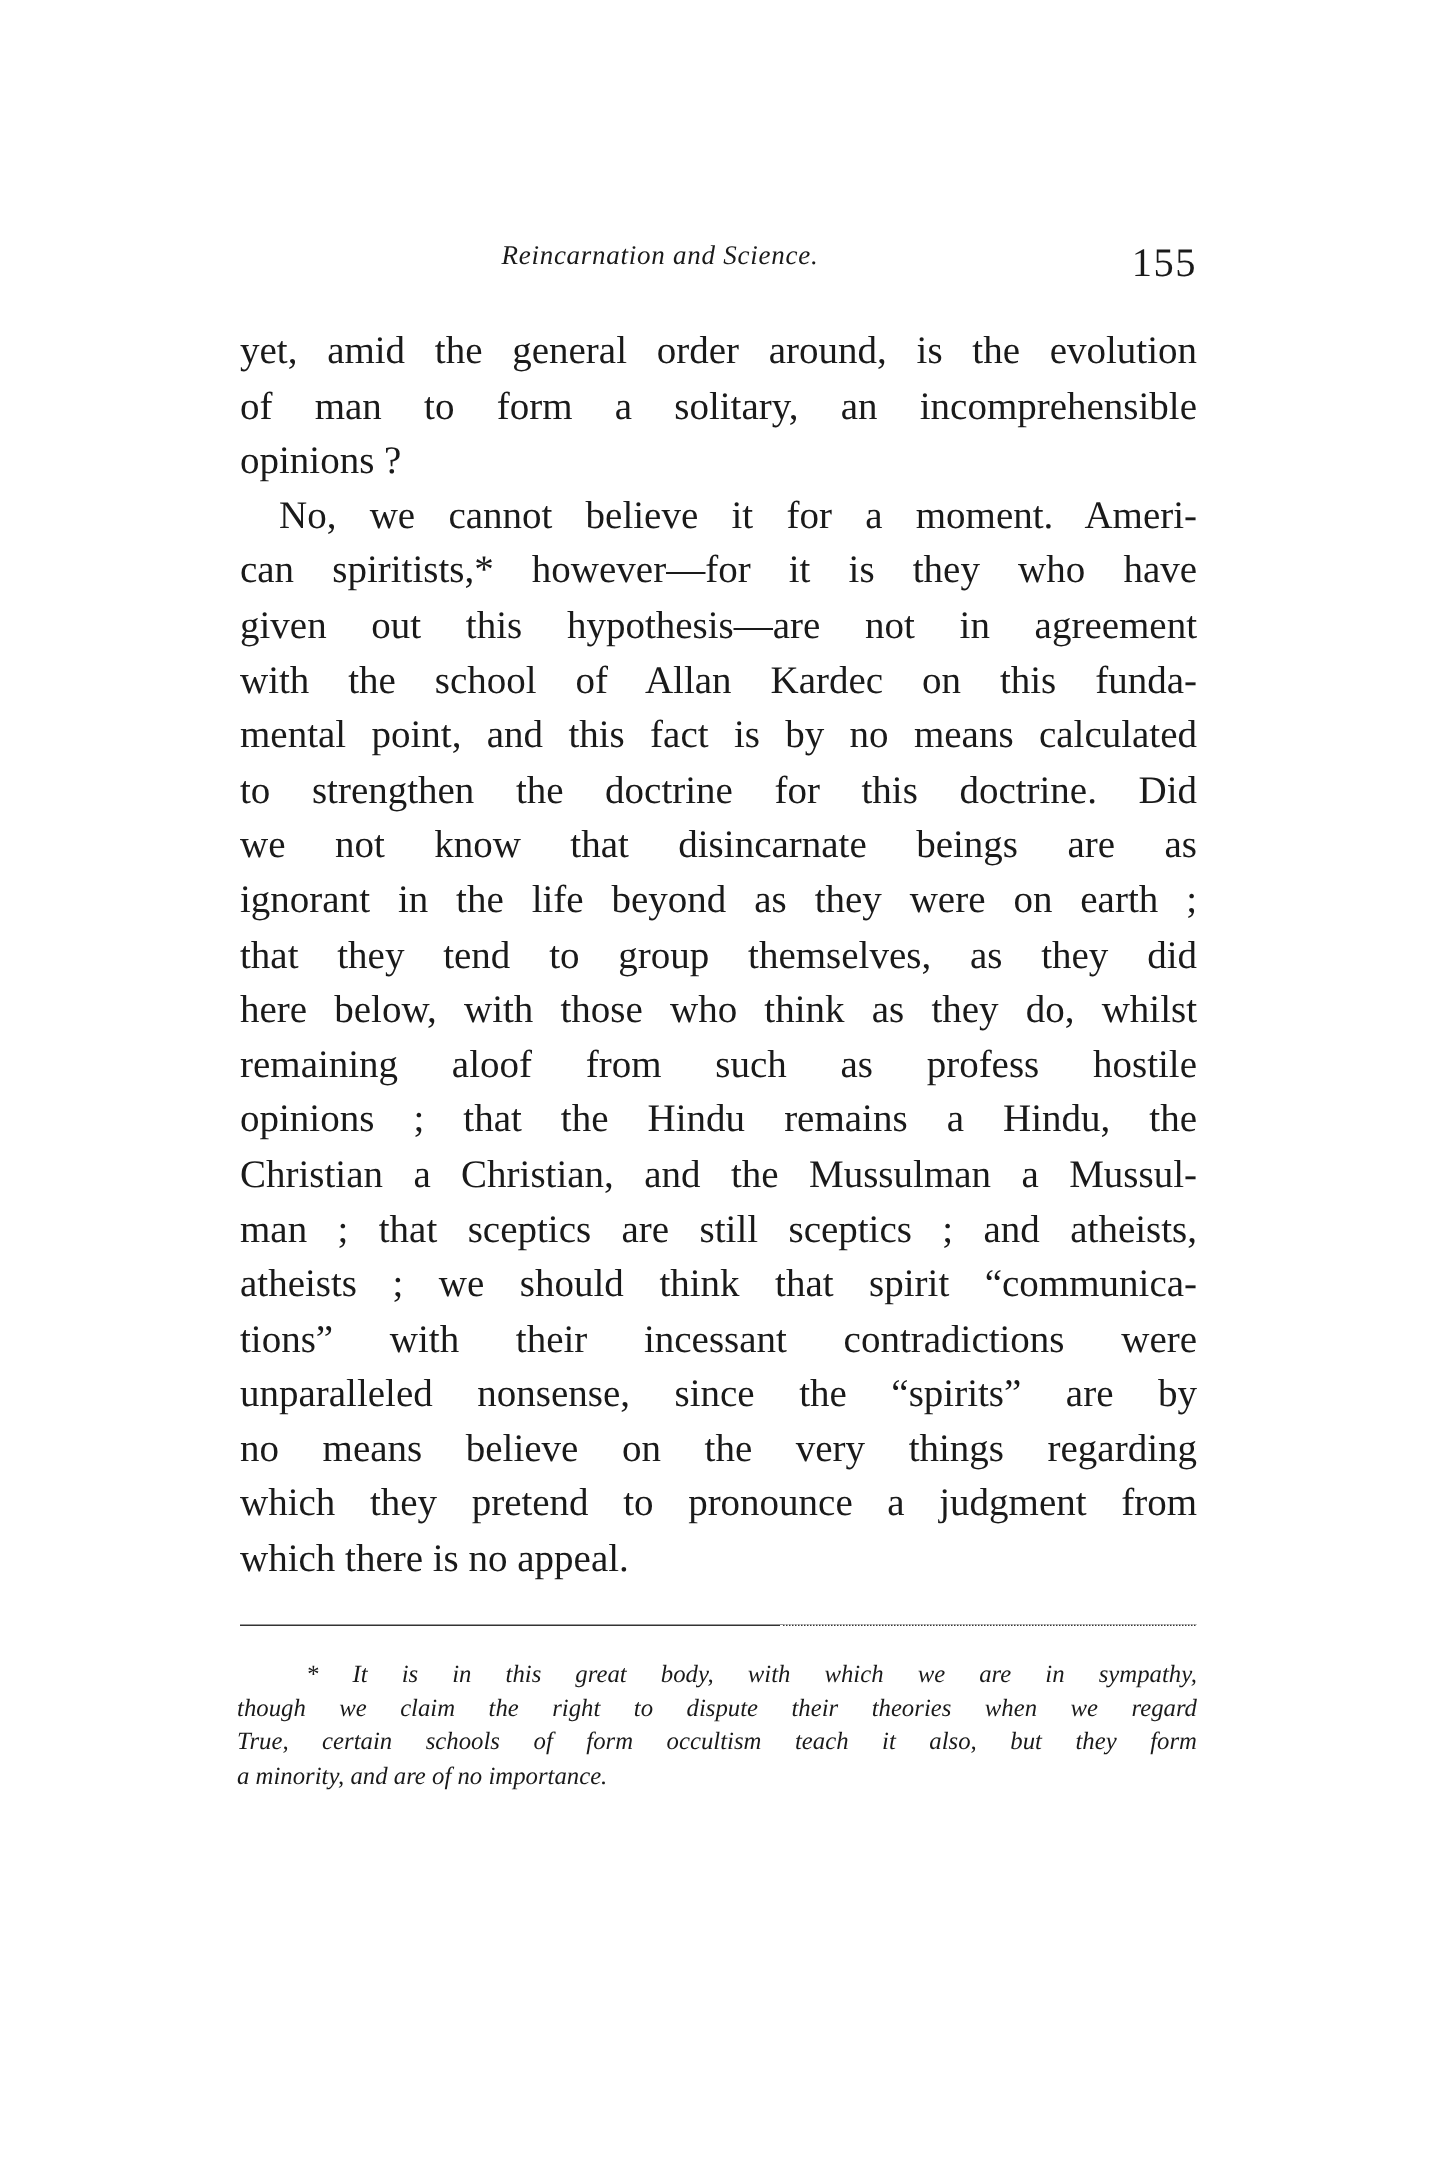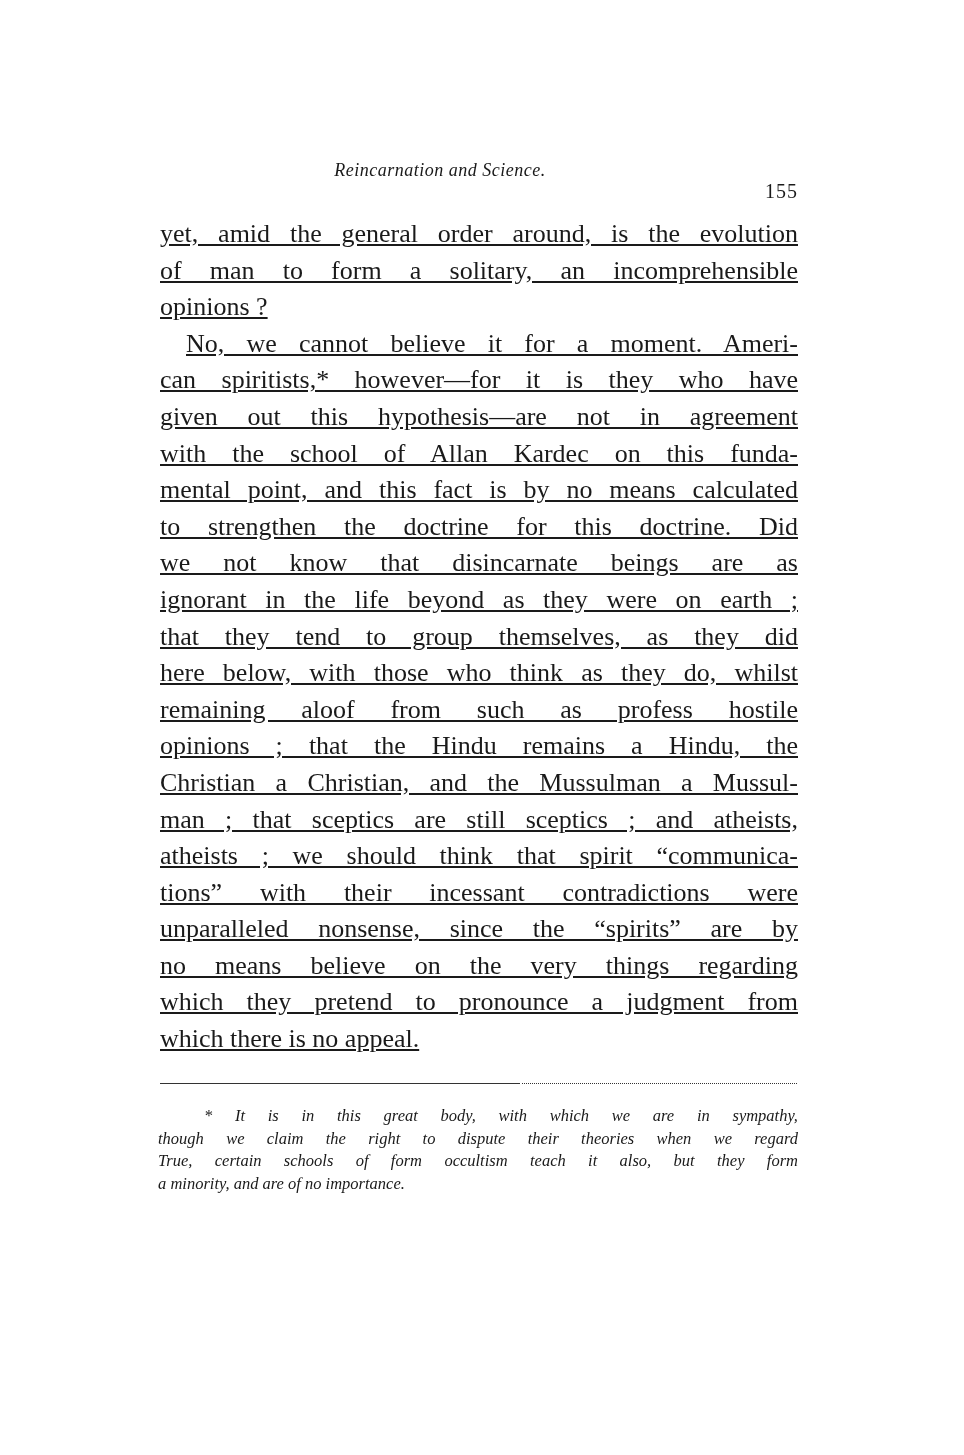--- a/index.html
+++ b/index.html
@@ -28,31 +28,30 @@
       width: 560px;
       text-align: center;
       font-style: italic;
       font-size: 18px;
       letter-spacing: 0.5px;
       top: 0;
     }
     .page-number {
       position: absolute;
       right: 0;
-      top: 20px;
-      font-size: 20px;
+      top: 0;
+      font-size: 27px;
       letter-spacing: 1px;
       font-family: Liberation Serif, serif;
     }
     .body-text {
       position: absolute;
       top: 216px;
       left: 160px;
       width: 638px;
-      text-decoration: underline;
     }
     .line {
       display: block;
       height: 36.6px;
       line-height: 36.6px;
       font-size: 26px;
       white-space: nowrap;
       text-align: justify;
       text-align-last: justify;
     }

